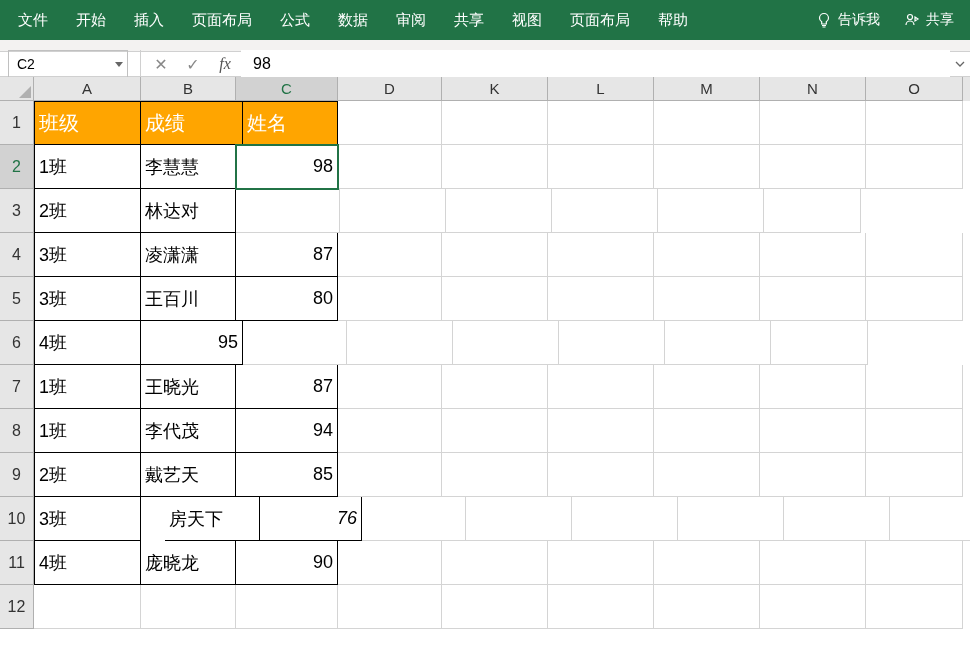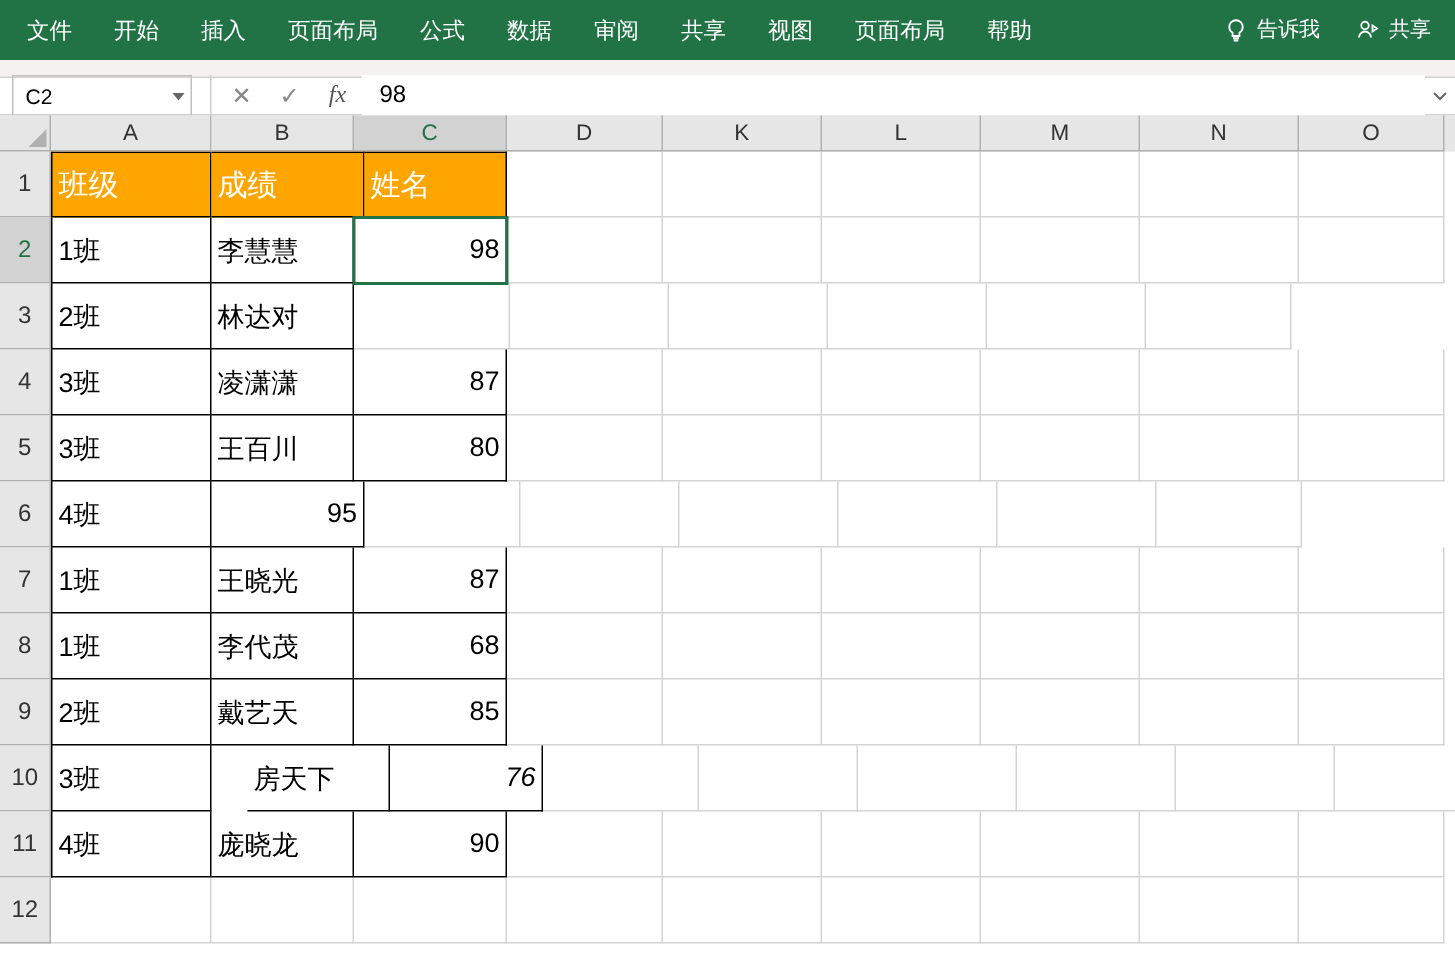--- a/index.html
+++ b/index.html
@@ -201,21 +201,21 @@
           <div class="cell" style="width: 104px;"></div>
           <div class="cell" style="width: 106px;"></div>
           <div class="cell" style="width: 106px;"></div>
           <div class="cell" style="width: 106px;"></div>
           <div class="cell" style="width: 106px;"></div>
           <div class="cell" style="width: 97px;"></div>
         </div>
         <div class="row">
           <div class="cell data-border data-border-left" style="width: 107px;">1班</div>
           <div class="cell data-border" style="width: 95px;">李代茂</div>
-          <div class="cell data-border num" style="width: 102px;">68</div>
+          <div class="cell data-border num" style="width: 102px;">94</div>
           <div class="cell" style="width: 104px;"></div>
           <div class="cell" style="width: 106px;"></div>
           <div class="cell" style="width: 106px;"></div>
           <div class="cell" style="width: 106px;"></div>
           <div class="cell" style="width: 106px;"></div>
           <div class="cell" style="width: 97px;"></div>
         </div>
         <div class="row">
           <div class="cell data-border data-border-left" style="width: 107px;">2班</div>
           <div class="cell data-border" style="width: 95px;">戴艺天</div>

